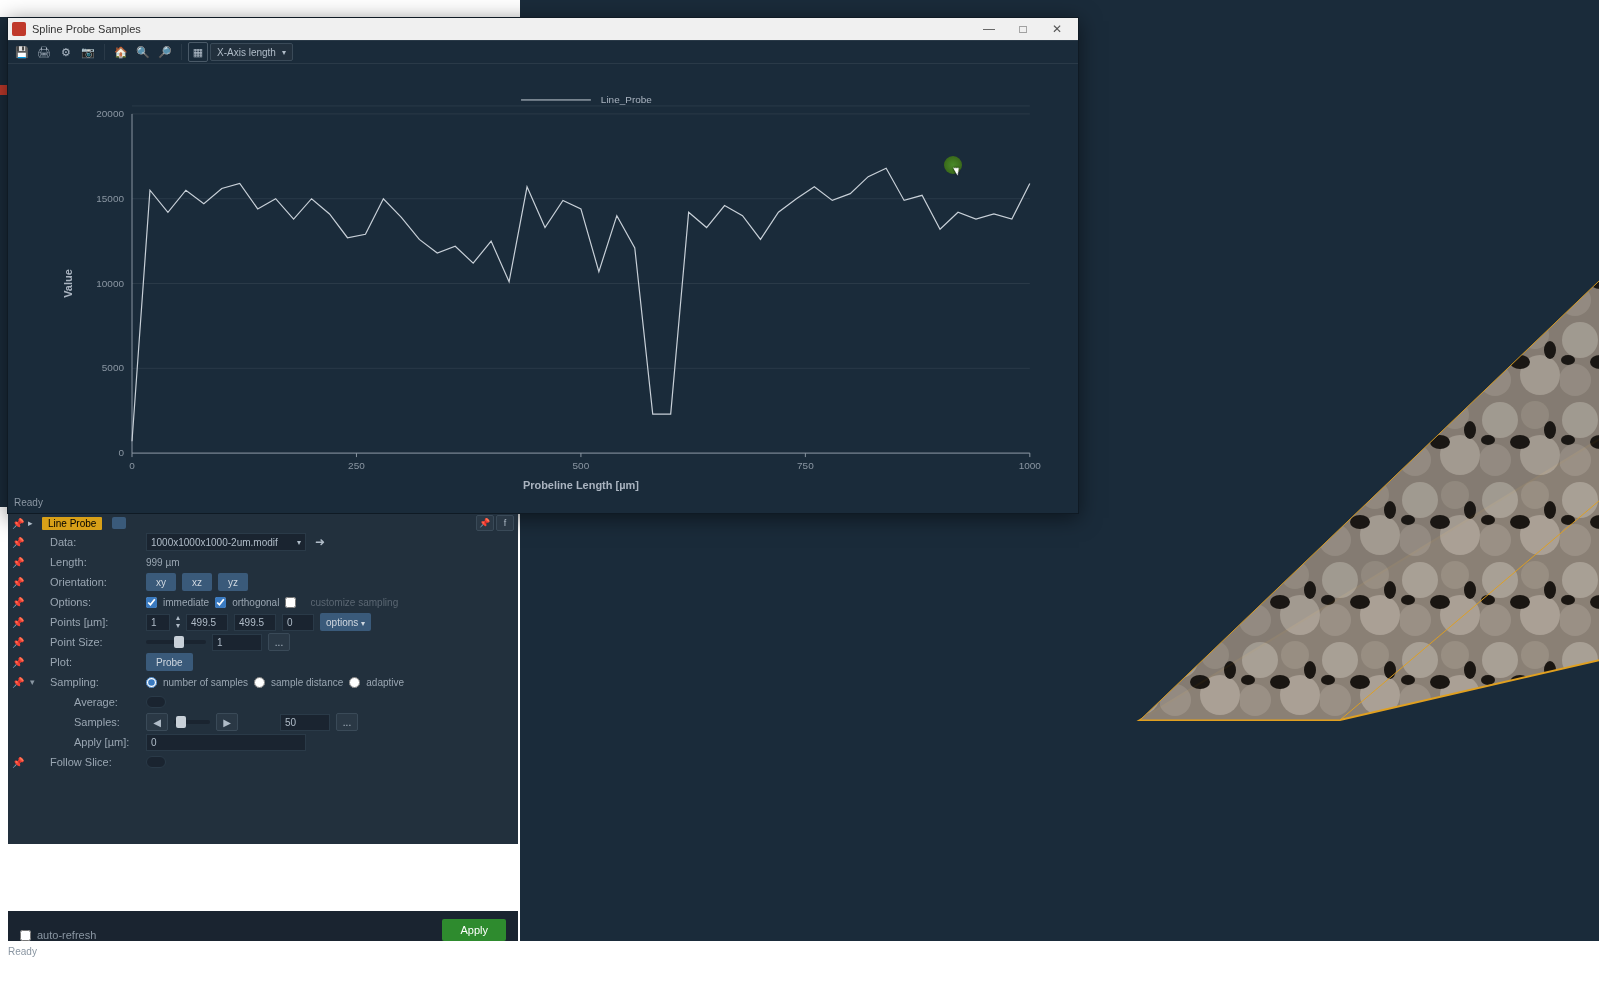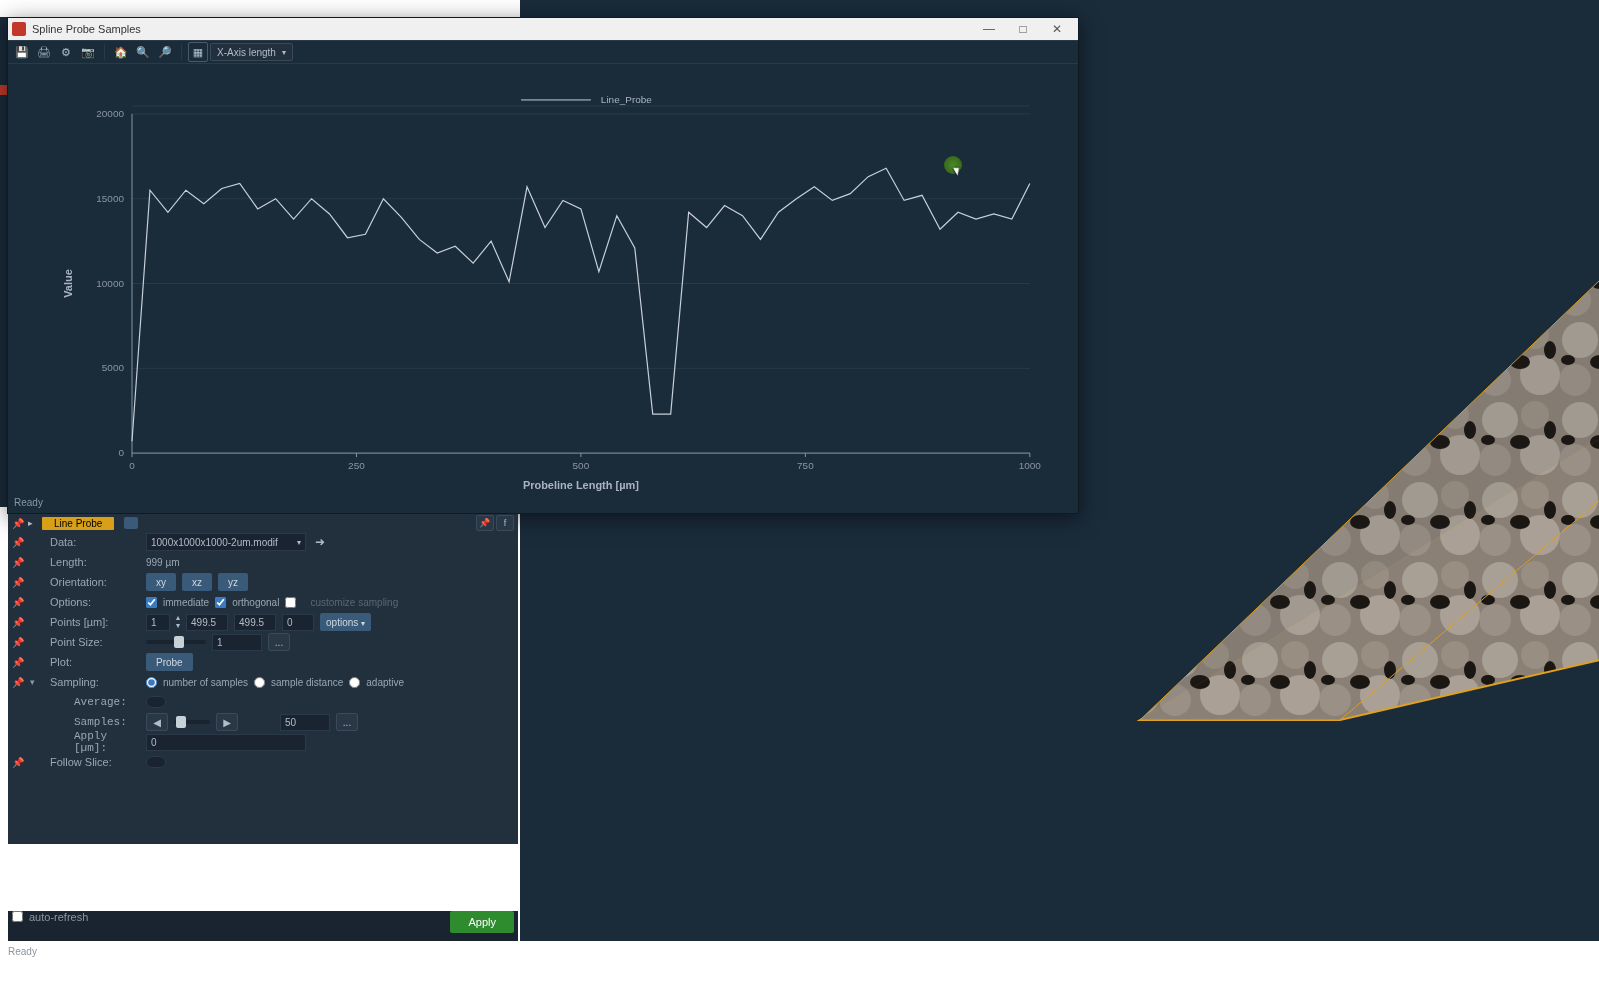--- a/index.html
+++ b/index.html
@@ -27,45 +27,45 @@
 .plotarea { position: absolute; left: 0; right: 0; top: 66px; bottom: 18px; }
 .plotarea svg { width: 100%; height: 100%; }
 .statusbar { position: absolute; left: 0; right: 0; bottom: 0; height: 18px; background: #1a2b3a; color: #8a96a2; font-size: 10px; padding: 2px 6px; }
 .cursor-dot { position: absolute; width: 18px; height: 18px; border-radius: 50%; background: radial-gradient(circle, #4a8a2a 0%, #3a6a1a 70%, transparent 100%); }
 .cursor-arrow { position: absolute; width: 0; height: 0; border-left: 5px solid #fff; border-top: 3px solid transparent; border-bottom: 6px solid transparent; transform: rotate(-30deg); filter: drop-shadow(0 0 1px #000); }
 
 
 .props { position: absolute; left: 8px; top: 514px; width: 510px; height: 330px; background: #22303d; color: #b0bcc8; font-size: 11px; }
 .props-head { height: 18px; display: flex; align-items: center; gap: 4px; padding: 0 4px; }
 .pin { width: 12px; color: #8a96a2; font-size: 10px; }
-.chip { background: #d8a018; color: #000; padding: 1px 12px; font-size: 10px; border-radius: 1px; }
+.chip { background: #d8a018; color: #000; padding: 1px 6px; font-size: 10px; border-radius: 1px; }
 .chip-toggle { width: 14px; height: 12px; background: #3a5a7a; border-radius: 2px; margin-left: 6px; }
 .headbtns { margin-left: auto; display: flex; gap: 2px; }
 .headbtns .hb { width: 18px; height: 16px; background: #2a3845; border: 1px solid #3a4a58; border-radius: 2px; display: flex; align-items: center; justify-content: center; font-size: 9px; }
 
 .prow { display: flex; align-items: center; height: 20px; padding: 0 4px; gap: 6px; }
 .prow .lab { width: 110px; padding-left: 28px; color: #9aa6b2; font-size: 11px; }
-.prow .lab.sub { padding-left: 40px; font-family: Liberation Mono, monospace; }
+.prow .lab.sub { padding-left: 40px; }
 .prow .lab2 { width: 110px; padding-left: 20px; color: #9aa6b2; font-size: 11px; }
 .pinput { background: #1a2430; border: 1px solid #2a3a48; color: #b0bcc8; height: 17px; font-size: 10px; padding: 0 4px; }
 .pbtn { background: #3a5a7a; color: #d0d8e0; height: 18px; font-size: 10px; padding: 0 10px; border: none; border-radius: 2px; }
 .pbtn.small { padding: 0 6px; }
 .pbtn2 { background: #2a3845; border: 1px solid #3a4a58; color: #b0bcc8; width: 22px; height: 18px; font-size: 10px; border-radius: 2px; display:flex;align-items:center;justify-content:center; }
 .pcheck { width: 11px; height: 11px; accent-color: #3a7ac0; }
 .ptext { color: #9aa6b2; font-size: 10px; }
 .ptext.dim { color: #5a6672; margin-left: 8px; }
 .pslider { width: 60px; height: 4px; background: #1a2430; border-radius: 2px; position: relative; }
 .pslider .thumb { position: absolute; top: -4px; width: 10px; height: 12px; background: #c8d0d8; border-radius: 2px; }
 .pradio { width: 11px; height: 11px; accent-color: #3a7ac0; }
 .exp { width: 10px; font-size: 9px; color: #8a96a2; }
 .dropdown { background: #1a2430; border: 1px solid #2a3a48; color: #b0bcc8; height: 18px; font-size: 10px; padding: 0 4px; display: flex; align-items: center; gap: 6px; }
 .arrowbtn { color: #b0bcc8; width: 16px; text-align: center; font-size: 12px; }
 
 
-.bottombar { position: absolute; left: 8px; bottom: 58px; width: 510px; height: 30px; background: #1a2430; display: flex; align-items: flex-start; padding: 0 4px; }
+.bottombar { position: absolute; left: 8px; bottom: 58px; width: 510px; height: 30px; background: #1a2430; display: flex; align-items: flex-end; padding: 0 12px; }
 .bottombar .cb { width: 11px; height: 11px; accent-color: #3a7ac0; margin-right: 6px; }
 .bottombar .lbl { color: #8a96a2; font-size: 11px; }
 .bottombar .apply { margin-left: auto; background: #2e8b2e; color: #fff; border: none; height: 22px; padding: 0 18px; font-size: 11px; border-radius: 2px; }
 .statusline { position: absolute; left: 8px; bottom: 42px; color: #8a96a2; font-size: 10px; }
 
 
 .slice { position: absolute; }
 </style>
 </head>
 <body>

